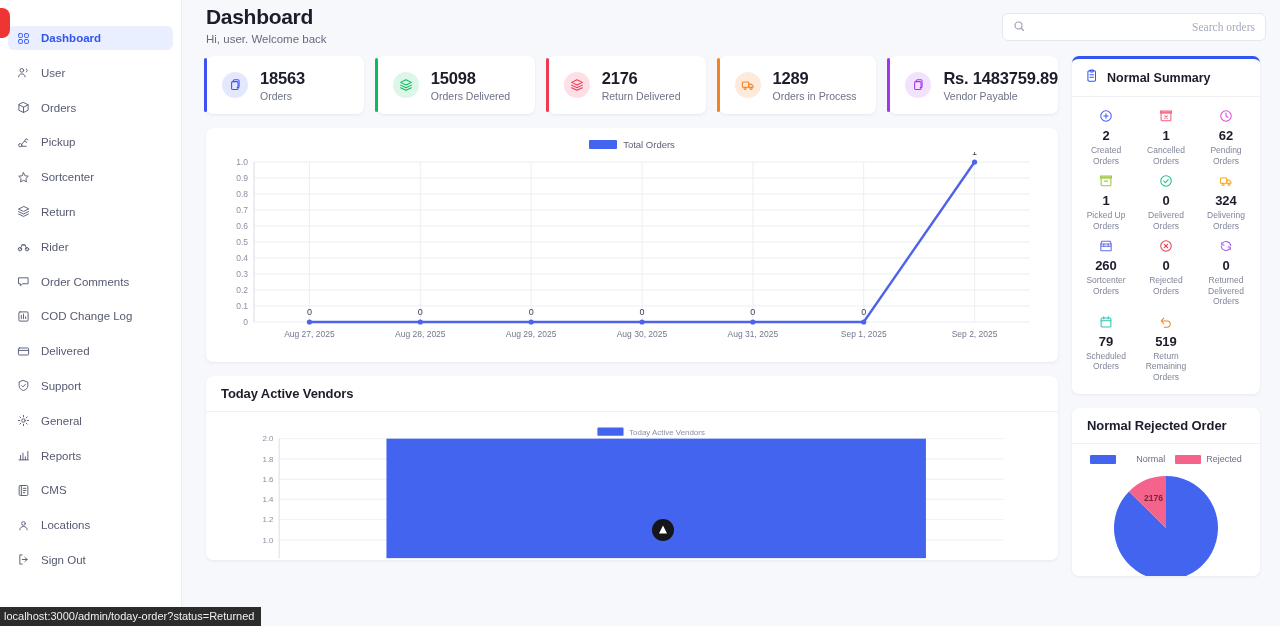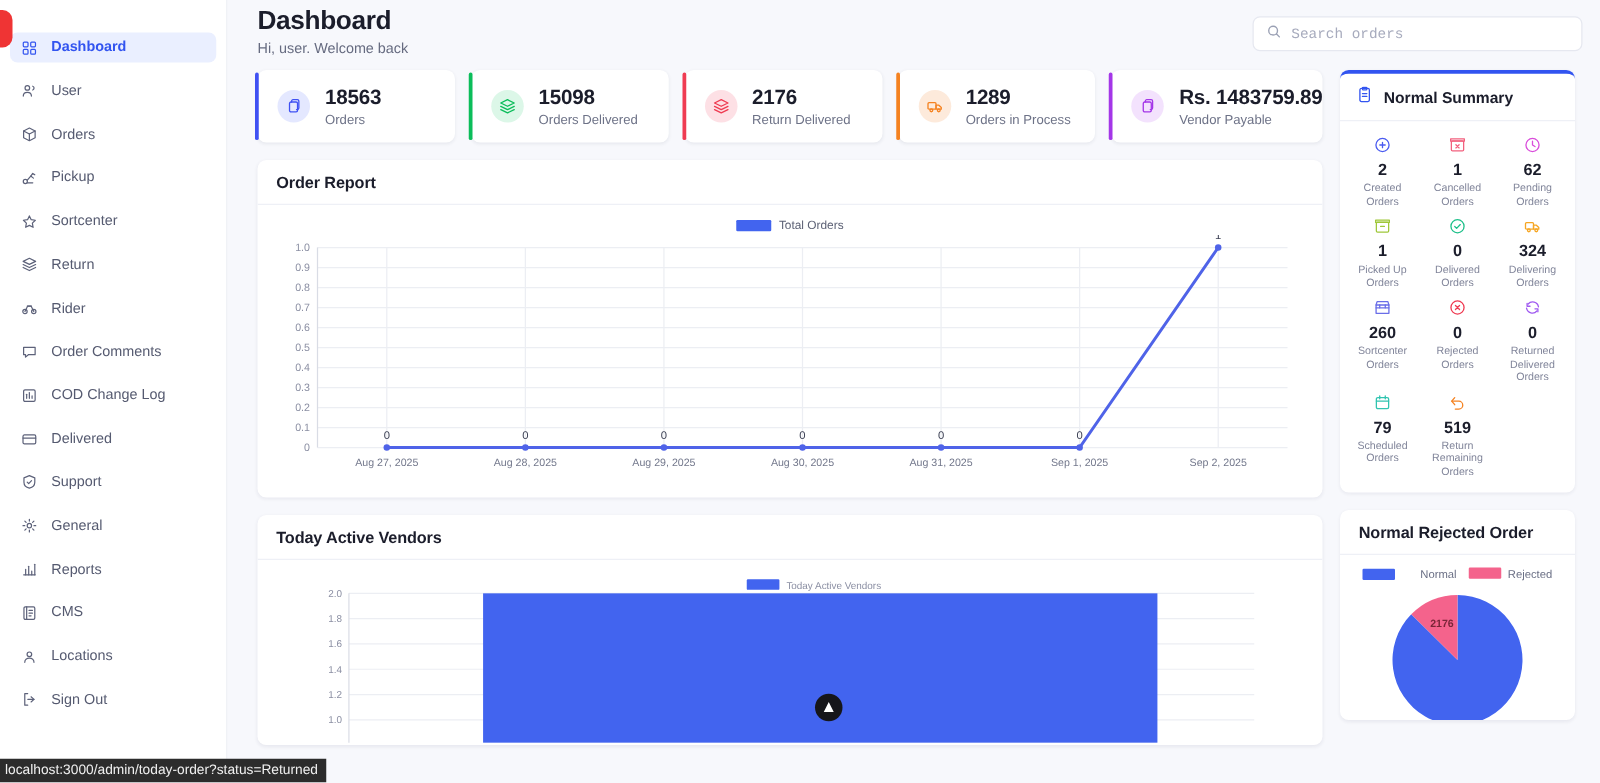--- a/index.html
+++ b/index.html
@@ -69,22 +69,23 @@
     background: #ffffff;
     border: 1px solid #e6e8f0;
     border-radius: 6px;
     padding: 0 10px;
     margin-top: 9px;
   }
   .search-wrap svg { width: 12px; height: 12px; flex: 0 0 12px; }
   .search-input {
     border: 0; outline: 0; width: 100%;
     font-size: 11.5px; color: #7a7f94;
-    font-family: Liberation Mono, monospace;
+    font-family: Liberation Serif, serif;
     background: transparent;
+    text-align: right;
   }
   .search-input::placeholder { color: #a7abbd; }
 
   .content { display: flex; gap: 14px; }
   .col-left { width: 852px; flex: 0 0 852px; }
   .col-right { width: 188px; flex: 0 0 188px; }
 
   
   .stats { display: flex; gap: 13px; }
   .stat-card {
@@ -447,21 +448,20 @@
                 </svg>
               </div>
               <div>
                 <div class="stat-val">Rs. 1483759.89</div>
                 <div class="stat-lbl">Vendor Payable</div>
               </div>
             </div>
           </div>
 
         <div class="panel">
-          <div class="panel-head">Order Report</div>
           <div class="panel-body">
             <div class="chart-legend">
               <span class="legend-swatch" style="background:#4264ef"></span>
               <span>Total Orders</span>
             </div>
             <div class="plot">
               <svg id="line-chart" width="822" height="200" viewBox="0 0 822 200">
                   <line x1="34" y1="170" x2="810" y2="170" stroke="#eceef3" stroke-width="1"></line>
                   <text class="tickfont" x="28" y="173" text-anchor="end">0</text>
                   <line x1="34" y1="154" x2="810" y2="154" stroke="#eceef3" stroke-width="1"></line>
@@ -689,21 +689,21 @@
         </div>
 
         <div class="panel">
           <div class="panel-head">Normal Rejected Order</div>
           <div class="panel-body" style="padding:4px 8px 0 8px">
             <div class="pie-legend">
               <span style="display:flex;align-items:center;gap:20px">
                 <span class="legend-swatch" style="background:#4264ef"></span>
                 <span>Normal</span>
               </span>
-              <span style="display:flex;align-items:flex-start;gap:5px">
+              <span style="display:flex;align-items:center;gap:5px">
                 <span class="legend-swatch" style="background:#f4638c"></span>
                 <span>Rejected</span>
               </span>
             </div>
             <div class="pie-wrap">
               <svg id="pie-chart" width="130" height="110" viewBox="0 0 130 110">
                   <path d="M65 62 L65 10 A52 52 0 1 1 28.00710948684909 25.455150137371895 Z" fill="#4264ef"></path>
                   <path d="M65 62 L28.00710948684909 25.455150137371895 A52 52 0 0 1 64.99999999999999 10 Z" fill="#f4638c"></path>
                   <text x="52.57160700118678" y="35.25184631835026" text-anchor="middle" font-size="8.5" font-weight="700" fill="#7a2538" font-family="Liberation Sans, sans-serif">2176</text>
                 </svg>

